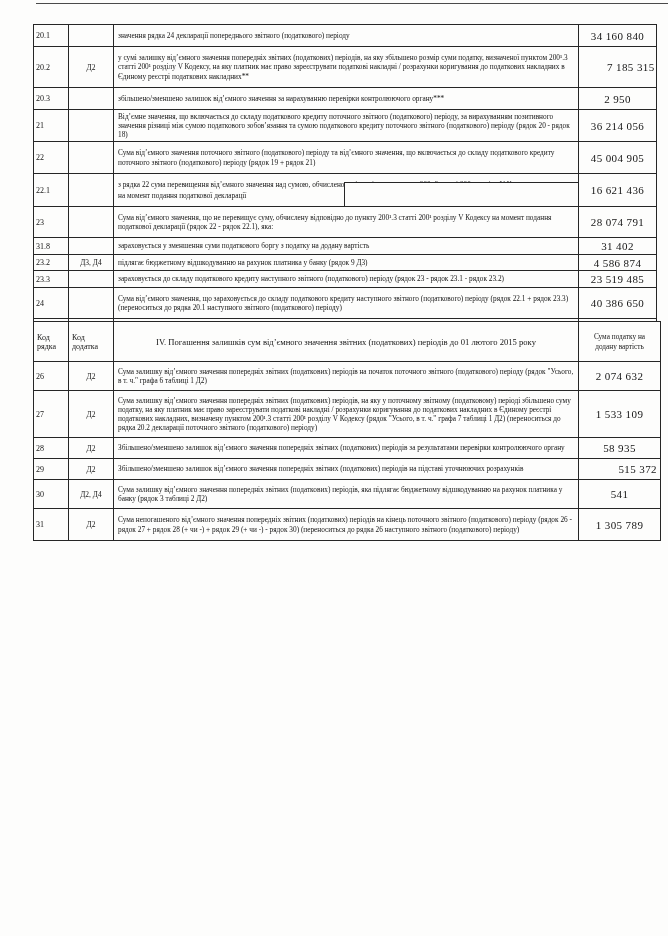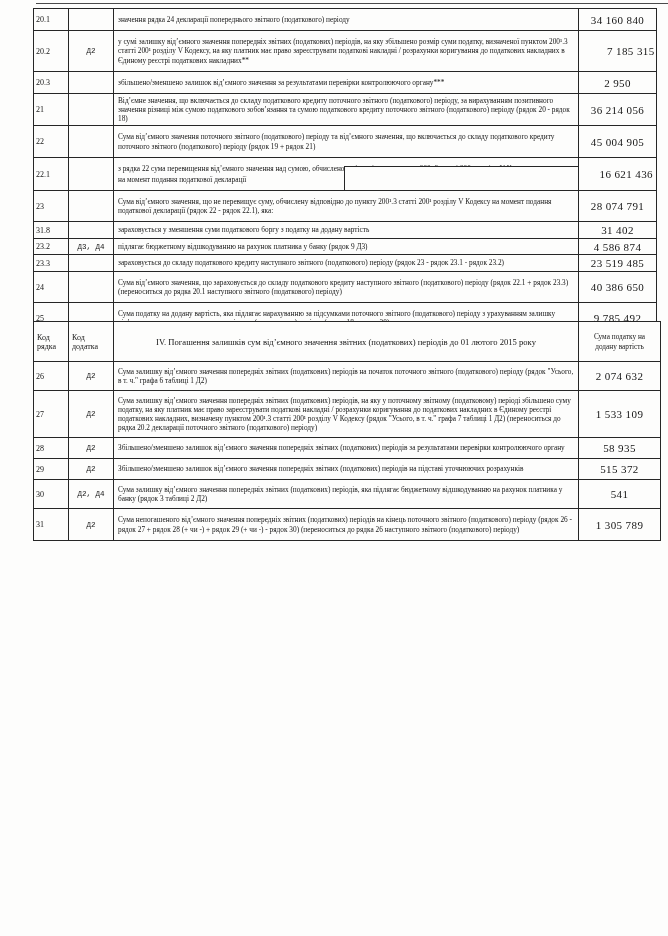--- a/index.html
+++ b/index.html
@@ -14,38 +14,37 @@
   .cutline{
     position:absolute;left:36px;top:3px;width:632px;height:1px;
     background:#4a4a4a;
   }
   table.tbl{
     position:absolute;
     border-collapse:collapse;
     table-layout:fixed;
     background:#fdfdfc;
   }
-  #top-table{left:33px;top:8px;width:623px;}
+  #top-table{left:33px;top:24px;width:623px;}
   #bottom-table{left:33px;top:321px;width:627px;}
   .tbl td,.tbl th{
     border:1px solid #262626;
     padding:1px 3px;
     vertical-align:middle;
     overflow:hidden;
   }
   .tbl td.code{
     font-size:8px;
     text-align:left;
     padding-left:2px;
     vertical-align:middle;
   }
   .tbl td.appendix{
     font-size:7.5px;
     text-align:center;
-    font-family:Liberation Mono, monospace;
   }
   .tbl td.desc{
     font-size:7.3px;
     line-height:1.24;
     text-align:left;
     padding:1px 4px;
   }
   .tbl td.val{
     font-size:11px;
     text-align:center;
@@ -96,40 +95,40 @@
         </tr>
         <tr>
           <td class="code" style="height: 38px;">20.2</td>
           <td class="appendix" style="height: 38px;">Д2</td>
           <td class="desc" style="height: 38px;"><span>у сумі залишку від’ємного значення попередніх звітних (податкових) періодів, на яку збільшено розмір суми податку, визначеної пунктом 200¹.3 статті 200¹ розділу V Кодексу, на яку платник має право зареєструвати податкові накладні / розрахунки коригування до податкових накладних в Єдиному реєстрі податкових накладних**</span></td>
           <td class="val" style="height: 38px; padding-left: 28px;">7 185 315</td>
         </tr>
         <tr>
           <td class="code" style="height: 19px;">20.3</td>
           <td class="appendix" style="height: 19px;"></td>
-          <td class="desc" style="height: 19px;"><span>збільшено/зменшено залишок від’ємного значення за результатами перевірки контролюючого органу***</span></td>
+          <td class="desc" style="height: 19px;"><span>збільшено/зменшено залишок від’ємного значення за нарахуванню перевірки контролюючого органу***</span></td>
           <td class="val" style="height: 19px;">2 950</td>
         </tr>
         <tr>
           <td class="code" style="height: 29px;">21</td>
           <td class="appendix" style="height: 29px;"></td>
           <td class="desc" style="height: 29px;"><span>Від’ємне значення, що включається до складу податкового кредиту поточного звітного (податкового) періоду, за вирахуванням позитивного значення різниці між сумою податкового зобов’язання та сумою податкового кредиту поточного звітного (податкового) періоду  (рядок 20 - рядок 18)</span></td>
           <td class="val" style="height: 29px;">36 214 056</td>
         </tr>
         <tr>
           <td class="code" style="height: 29px;">22</td>
           <td class="appendix" style="height: 29px;"></td>
           <td class="desc" style="height: 29px;"><span>Сума від’ємного значення поточного звітного (податкового) періоду та від’ємного значення, що включається до складу податкового кредиту поточного звітного (податкового) періоду (рядок 19 + рядок 21)</span></td>
           <td class="val" style="height: 29px;">45 004 905</td>
         </tr>
         <tr>
           <td class="code" style="height: 30px;">22.1</td>
           <td class="appendix" style="height: 30px;"></td>
           <td class="desc rel" style="height: 30px;"><span>з рядка 22 сума перевищення від’ємного значення над сумою, обчисленою відповідно до пункту 200¹.3 статті 200¹ розділу V Кодексу</span><span class="desc2">на момент подання податкової декларації</span><div class="subbox"></div></td>
-          <td class="val" style="height: 30px; text-align: right;">16 621 436</td>
+          <td class="val" style="height: 30px;">16 621 436</td>
         </tr>
         <tr>
           <td class="code" style="height: 28px;">23</td>
           <td class="appendix" style="height: 28px;"></td>
           <td class="desc" style="height: 28px;"><span>Сума від’ємного значення, що не перевищує суму, обчислену відповідно до пункту 200¹.3 статті 200¹ розділу V  Кодексу на момент подання податкової декларації (рядок 22 - рядок 22.1), яка:</span></td>
           <td class="val" style="height: 28px;">28 074 791</td>
         </tr>
         <tr>
           <td class="code" style="height: 14px;">31.8</td>
           <td class="appendix" style="height: 14px;"></td>
@@ -206,21 +205,21 @@
         <tr>
           <td class="code" style="height: 18px;">28</td>
           <td class="appendix" style="height: 18px;">Д2</td>
           <td class="desc" style="height: 18px;"><span>Збільшено/зменшено залишок від’ємного значення попередніх звітних (податкових) періодів за результатами перевірки контролюючого органу</span></td>
           <td class="val" style="height: 18px;">58 935</td>
         </tr>
         <tr>
           <td class="code" style="height: 18px;">29</td>
           <td class="appendix" style="height: 18px;">Д2</td>
           <td class="desc" style="height: 18px;"><span>Збільшено/зменшено залишок від’ємного значення попередніх звітних (податкових) періодів на підставі уточнюючих розрахунків</span></td>
-          <td class="val" style="height: 18px;">515 372</td>
+          <td class="val" style="height: 18px; text-align: right;">515 372</td>
         </tr>
         <tr>
           <td class="code" style="height: 26px;">30</td>
           <td class="appendix" style="height: 26px;">Д2, Д4</td>
           <td class="desc" style="height: 26px;"><span>Сума залишку від’ємного значення попередніх звітних (податкових) періодів, яка підлягає бюджетному відшкодуванню на рахунок платника у банку (рядок 3 таблиці 2 Д2)</span></td>
           <td class="val" style="height: 26px;">541</td>
         </tr>
         <tr>
           <td class="code" style="height: 29px;">31</td>
           <td class="appendix" style="height: 29px;">Д2</td>

